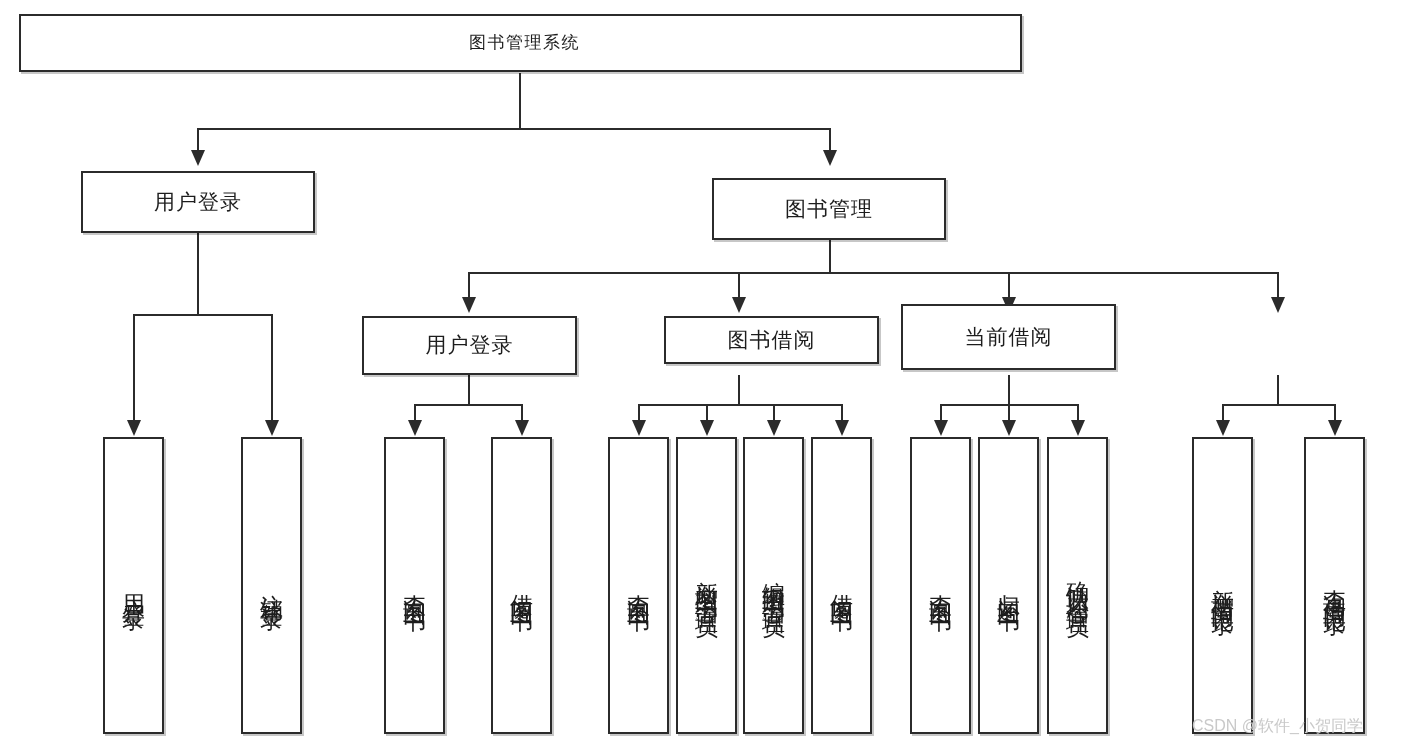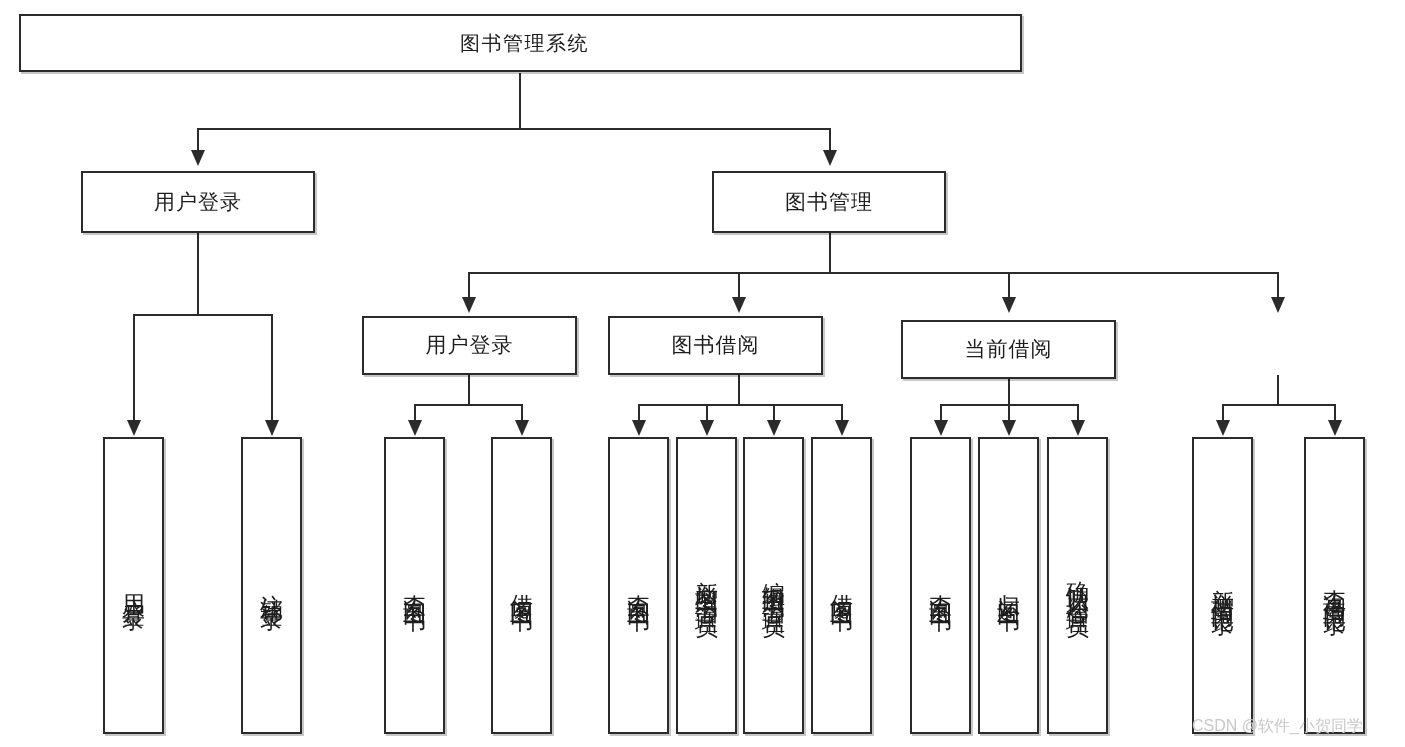--- a/index.html
+++ b/index.html
@@ -32,21 +32,21 @@
     color: #1d1d1d;
     line-height: 1.15;
     white-space: nowrap;
   }
   
   .node.horiz > .label {
     font-size: 21px;
     letter-spacing: 1px;
   }
   .node.root > .label {
-    font-size: 20px;
+    font-size: 17px;
     letter-spacing: 1.5px;
     margin-left: 8px;
   }
   
   .node.vert {
     align-items: center;
     justify-content: center;
     padding: 4px 0;
   }
   .node.vert > .label {
@@ -147,33 +147,33 @@
   <div class="arrow" style="left:1328px; top:420px;"></div>
 
   <div class="node horiz root" style="left:19px; top:14px; width:1003px; height:58px;">
     <span class="label">图书管理系统</span>
   </div>
 
   <div class="node horiz" style="left:81px; top:171px; width:234px; height:62px;">
     <span class="label">用户登录</span>
   </div>
 
-  <div class="node horiz" style="left:712px; top:171px; width:234px; height:62px;">
+  <div class="node horiz" style="left:712px; top:178px; width:234px; height:62px;">
     <span class="label">图书管理</span>
   </div>
 
   <div class="node horiz" style="left:362px; top:316px; width:215px; height:59px;">
     <span class="label">用户登录</span>
   </div>
 
-  <div class="node horiz" style="left:608px; top:316px; width:215px; height:59px;justify-content:center;">
+  <div class="node horiz" style="left:664px; top:316px; width:215px; height:48px;justify-content:center;">
     <span class="label">图书借阅</span>
   </div>
 
-  <div class="node horiz" style="left:901px; top:320px; width:215px; height:59px;">
+  <div class="node horiz" style="left:901px; top:304px; width:215px; height:66px;">
     <span class="label">当前借阅</span>
   </div>
 
 
   <div class="node vert" style="left:103px; top:437px; width:61px; height:297px;">
     <span class="label">用户登录</span>
   </div>
   <div class="node vert" style="left:241px; top:437px; width:61px; height:297px;">
     <span class="label">注销登录</span>
   </div>

